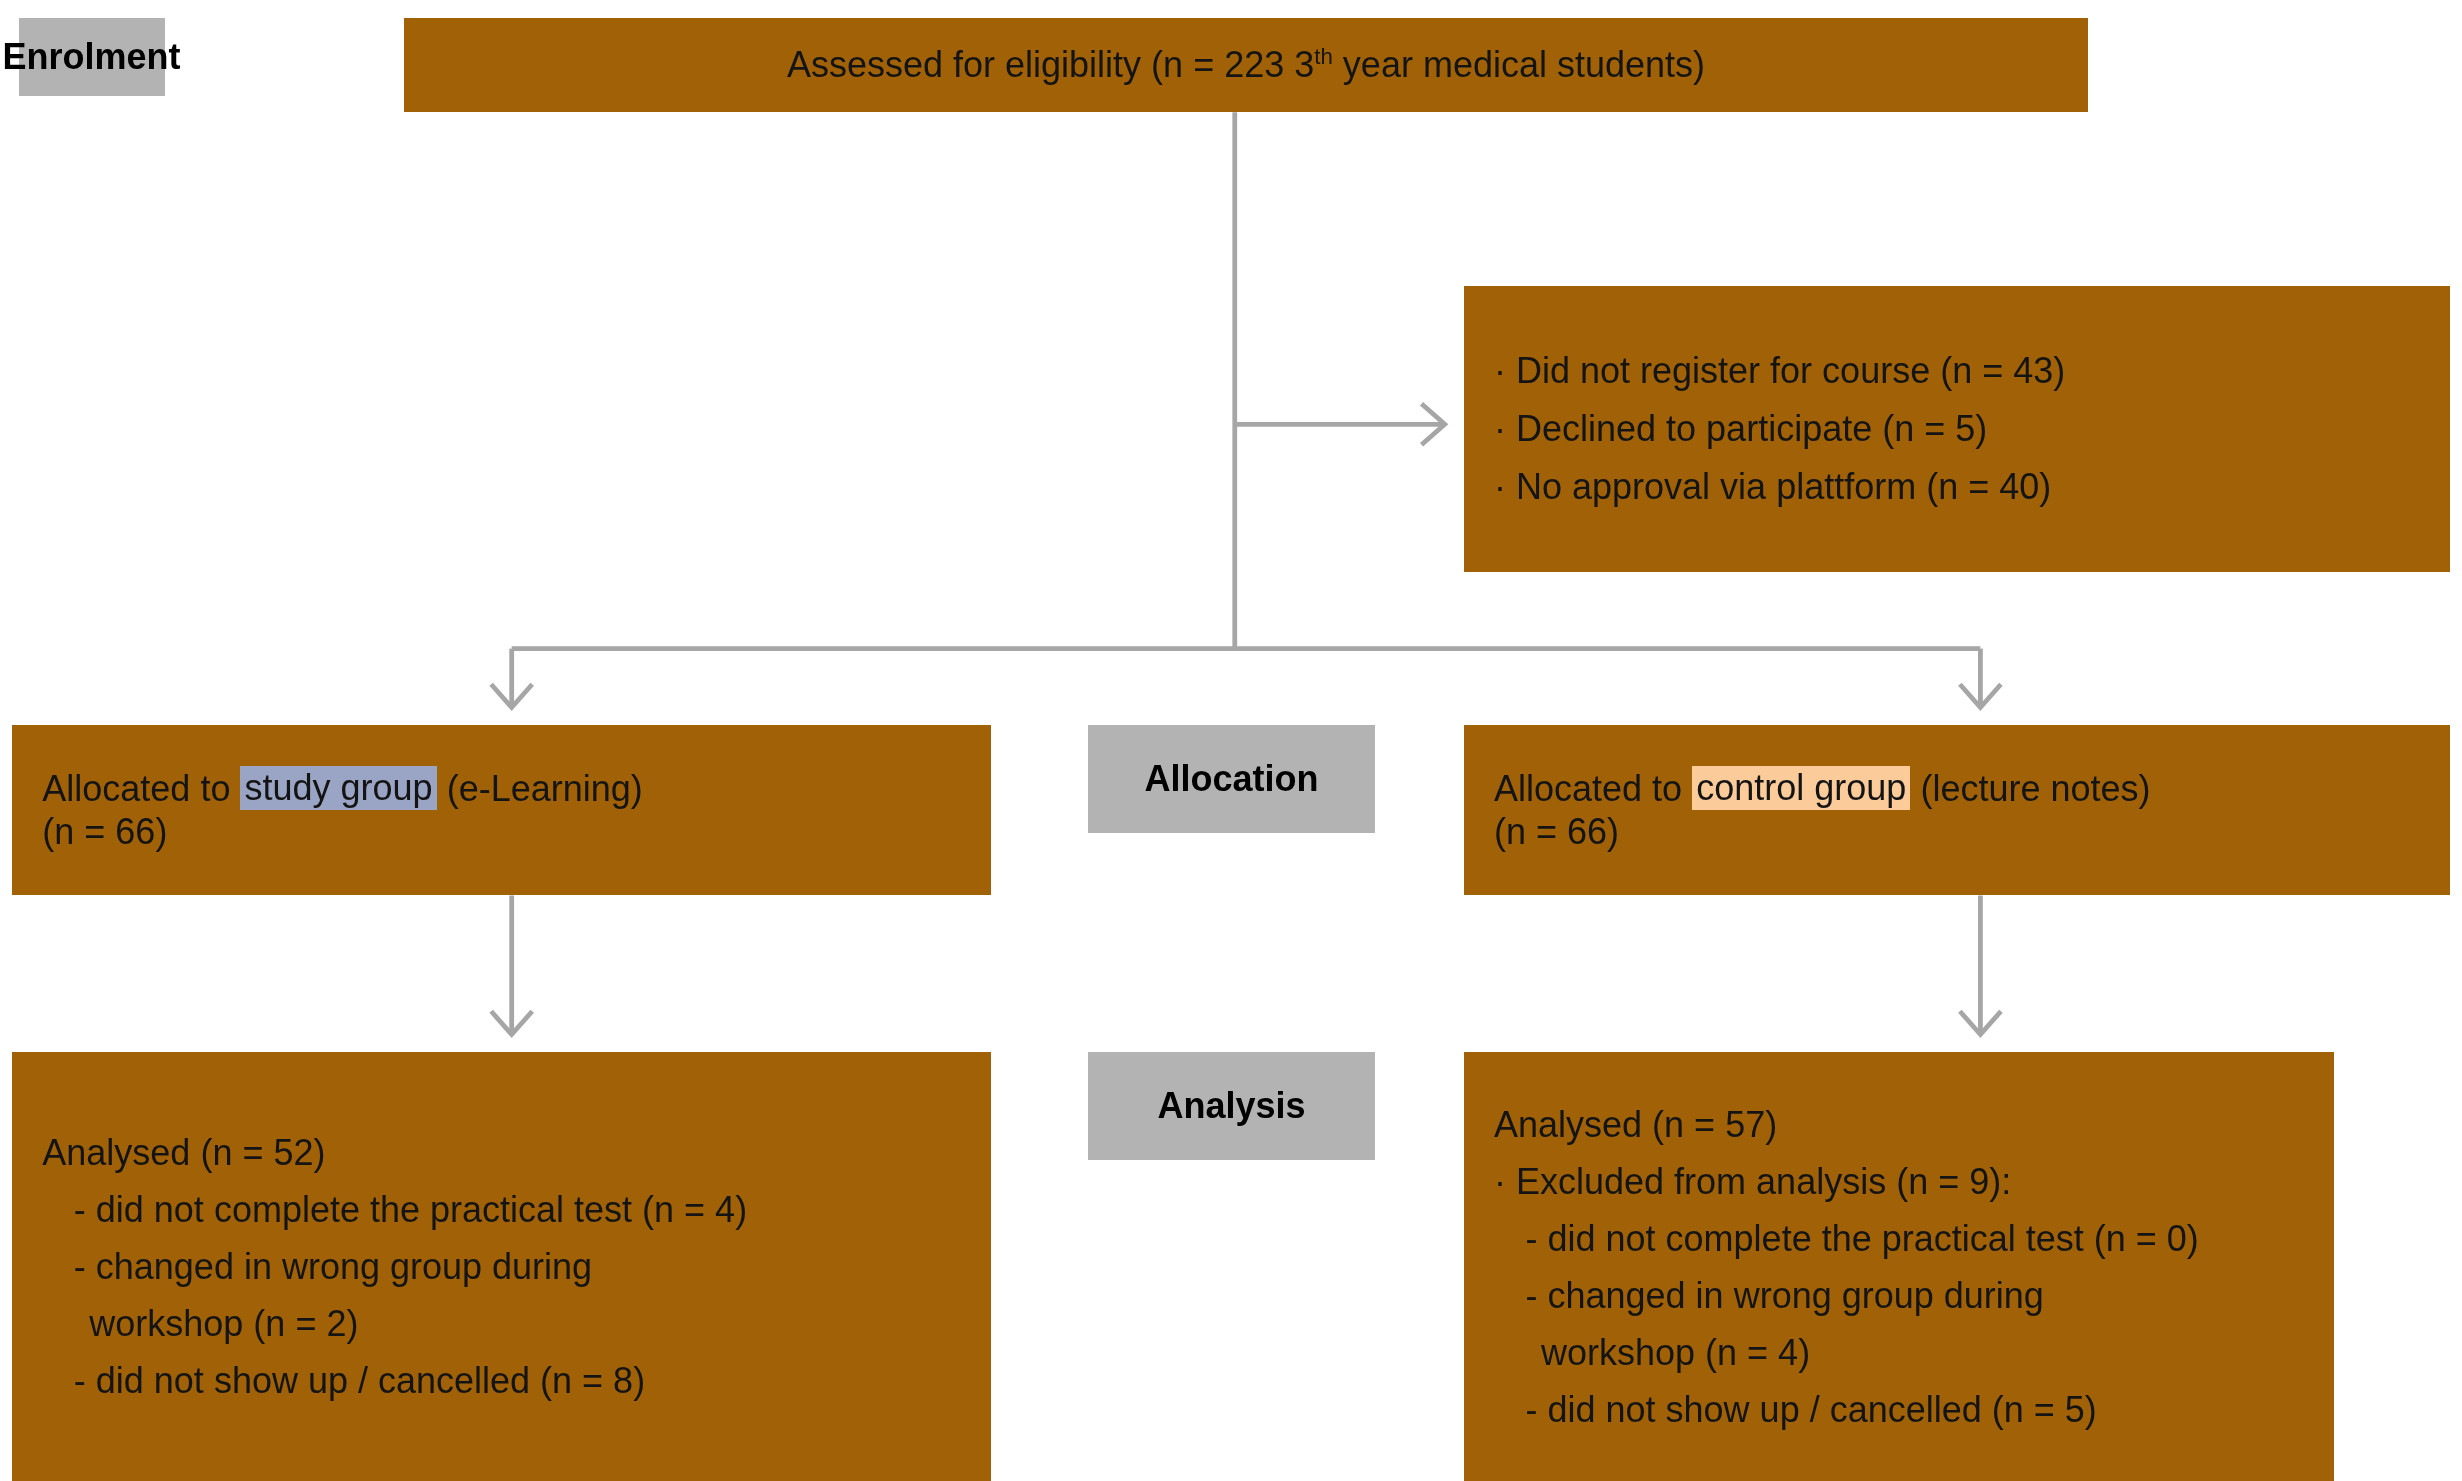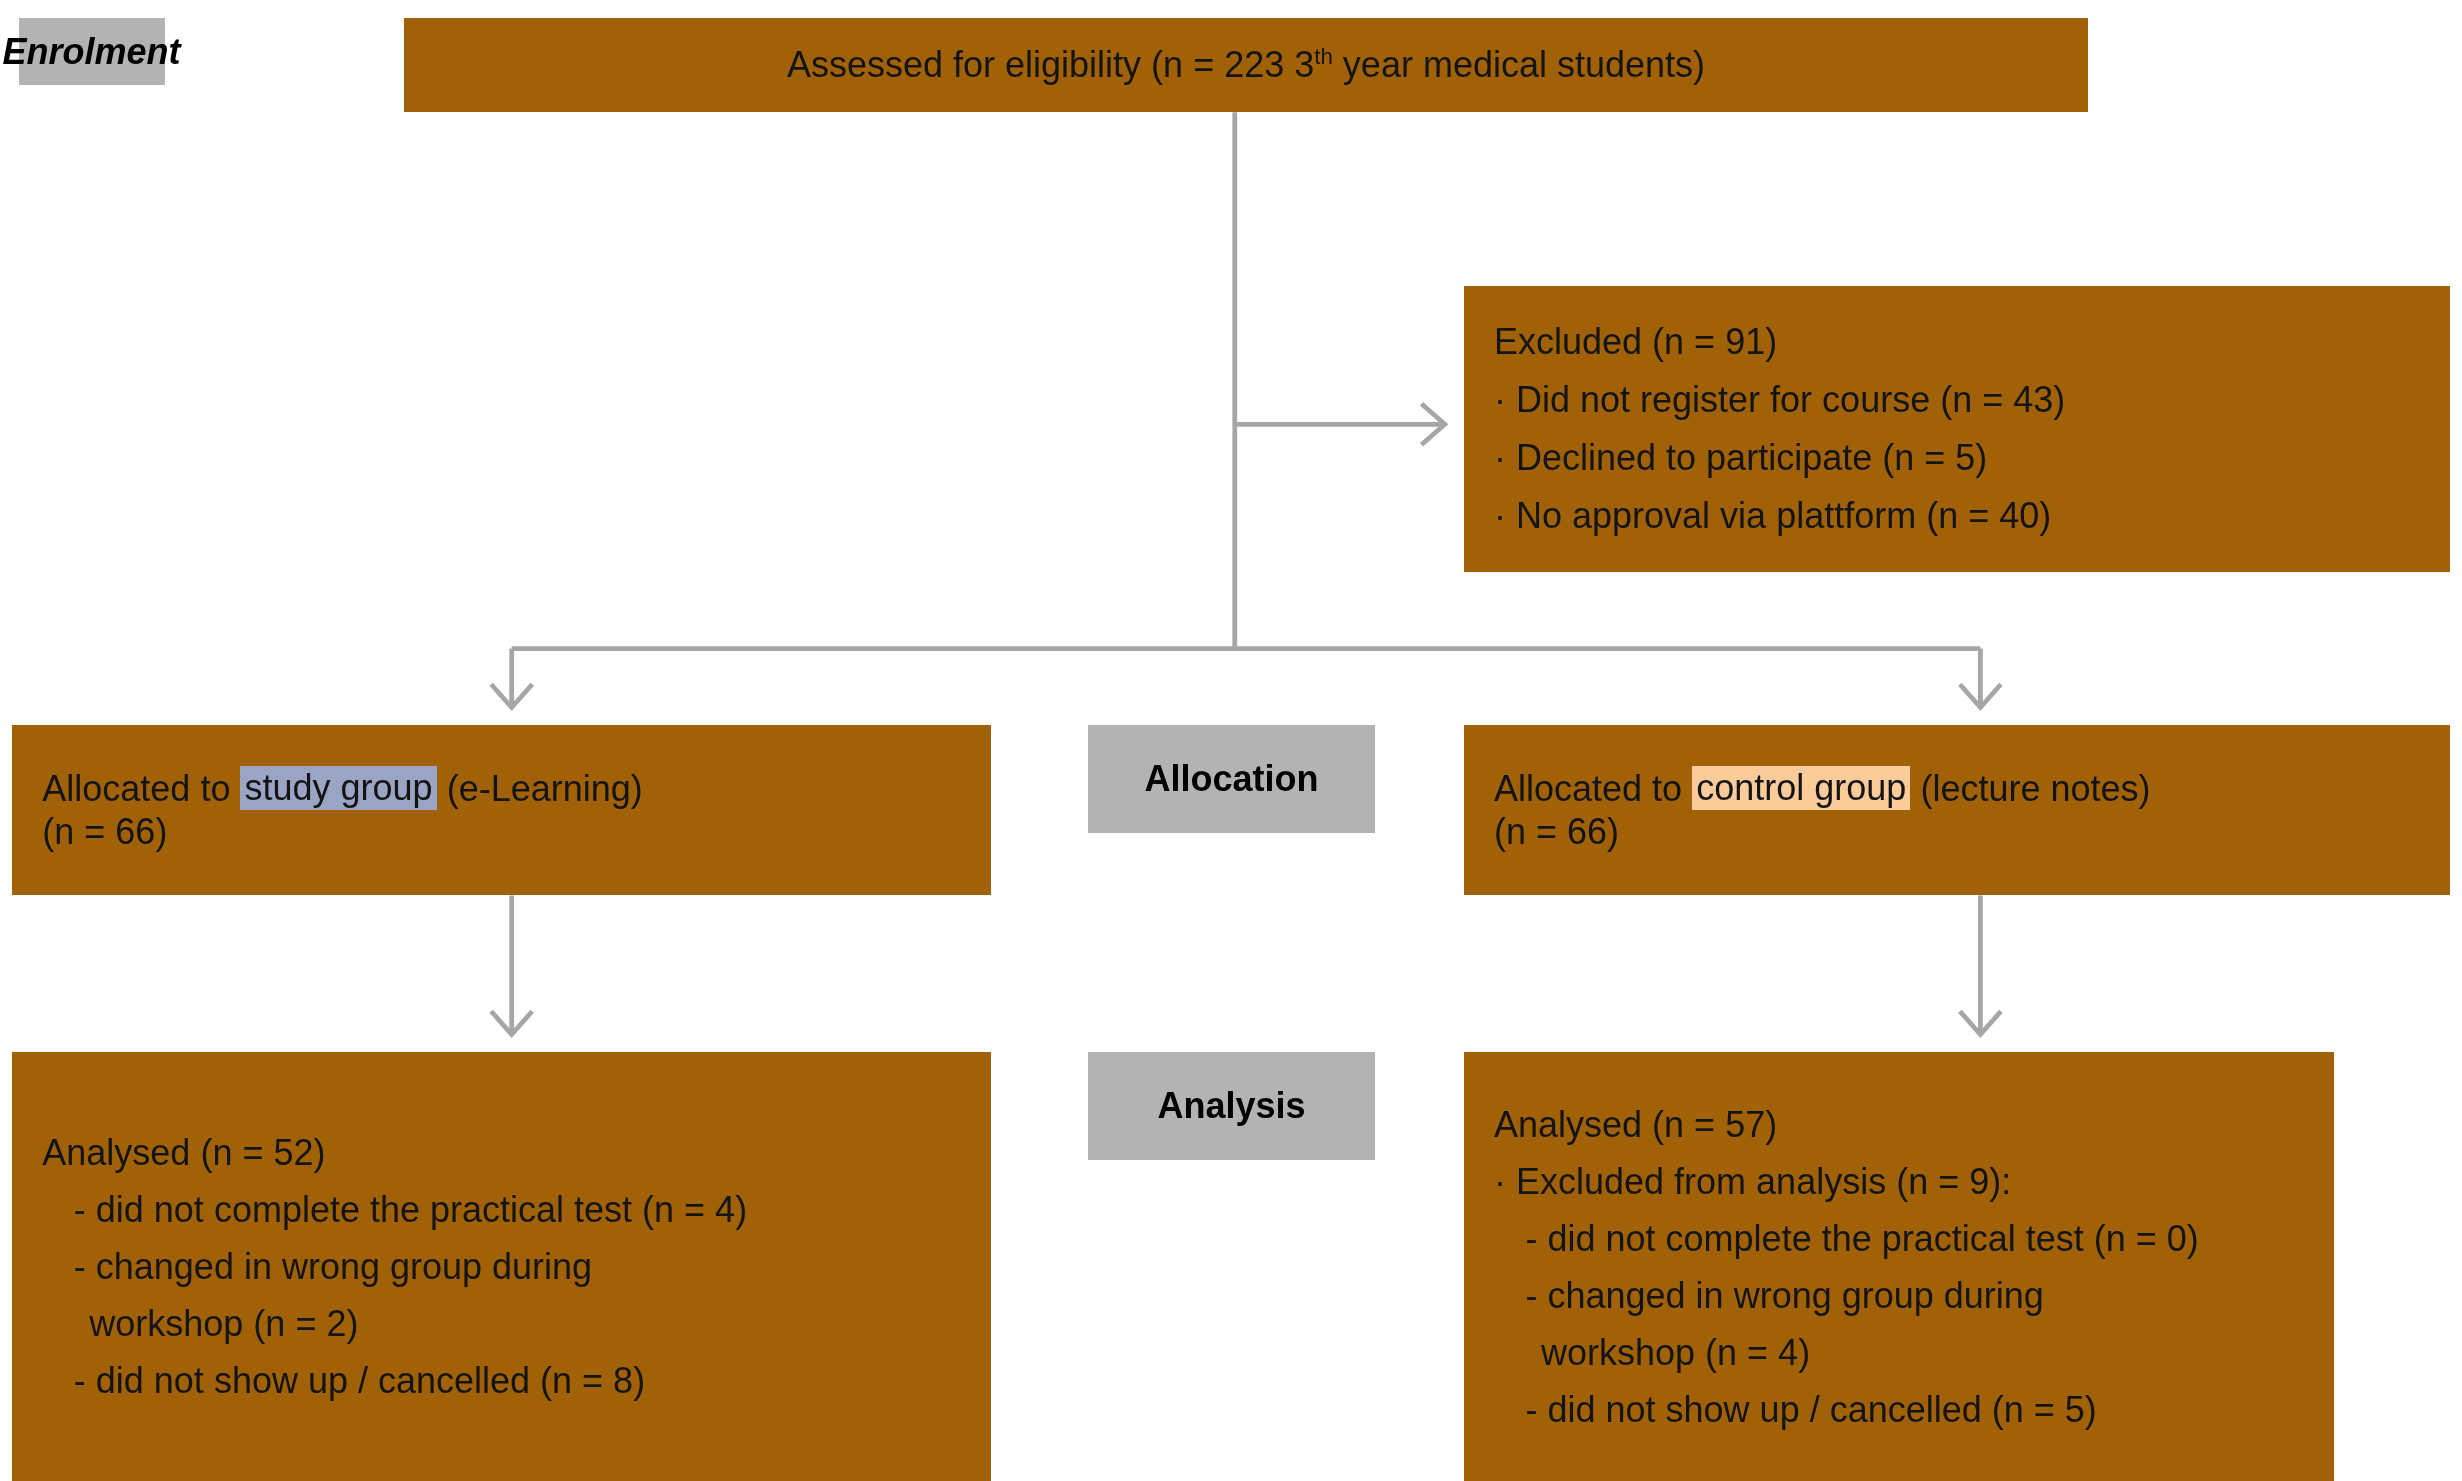--- a/index.html
+++ b/index.html
@@ -47,21 +47,21 @@
     display: flex;
     flex-direction: column;
     justify-content: center;
   }
   .line {
     display: block;
     white-space: nowrap;
   }
 
   
-  #enrolment-label { left: 18.5px;  top: 18px;   width: 146px;  height: 67px;  font-size: 36px; font-style: italic; }
+  #enrolment-label { left: 18.5px;  top: 18px;   width: 146px;  height: 78px;  font-size: 36px; }
   #allocation-label{ left: 1088px;top: 725px; width: 287px;  height: 108px;  font-size: 36px; }
   #analysis-label  { left: 1088px;top: 1052px; width: 287px;  height: 108px;  font-size: 36px; }
 
   #assessed-box    { left: 404px; top: 18px;   width: 1684px; height: 94px; }
   #excluded-box    { left: 1464px;top: 286px;  width: 986px; height: 286px; }
   #alloc-left-box  { left: 12.3px;  top: 725px; width: 979px; height: 170px; }
   #alloc-right-box { left: 1464px;top: 725px; width: 986px; height: 170px; padding-left: 8px; }
   #analysis-left-box  { left: 12.3px;   top: 1052px; width: 979px; height: 430px; }
   #analysis-right-box { left: 1464px; top: 1052px; width: 870px; height: 430px; }
 
@@ -152,21 +152,20 @@
   </div>
 
   <div class="box" id="assessed-box">
     <div class="box-text">
       <span class="line"><span>Assessed for eligibility (n = 223 3</span><sup>th</sup><span> year medical students)</span></span>
     </div>
   </div>
 
   <div class="box" id="excluded-box">
     <div class="box-text">
-      <span class="line">Excluded (n = 91)</span>
       <span class="line">· Did not register for course (n = 43)</span>
       <span class="line">· Declined to participate (n = 5)</span>
       <span class="line">· No approval via plattform (n = 40)</span>
     </div>
   </div>
 
   <div class="box" id="alloc-left-box">
     <div class="box-text">
       <span class="line"><span>Allocated to </span><span class="hl-study">study group</span><span> (e-Learning)</span></span>
       <span class="line">(n = 66)</span>

